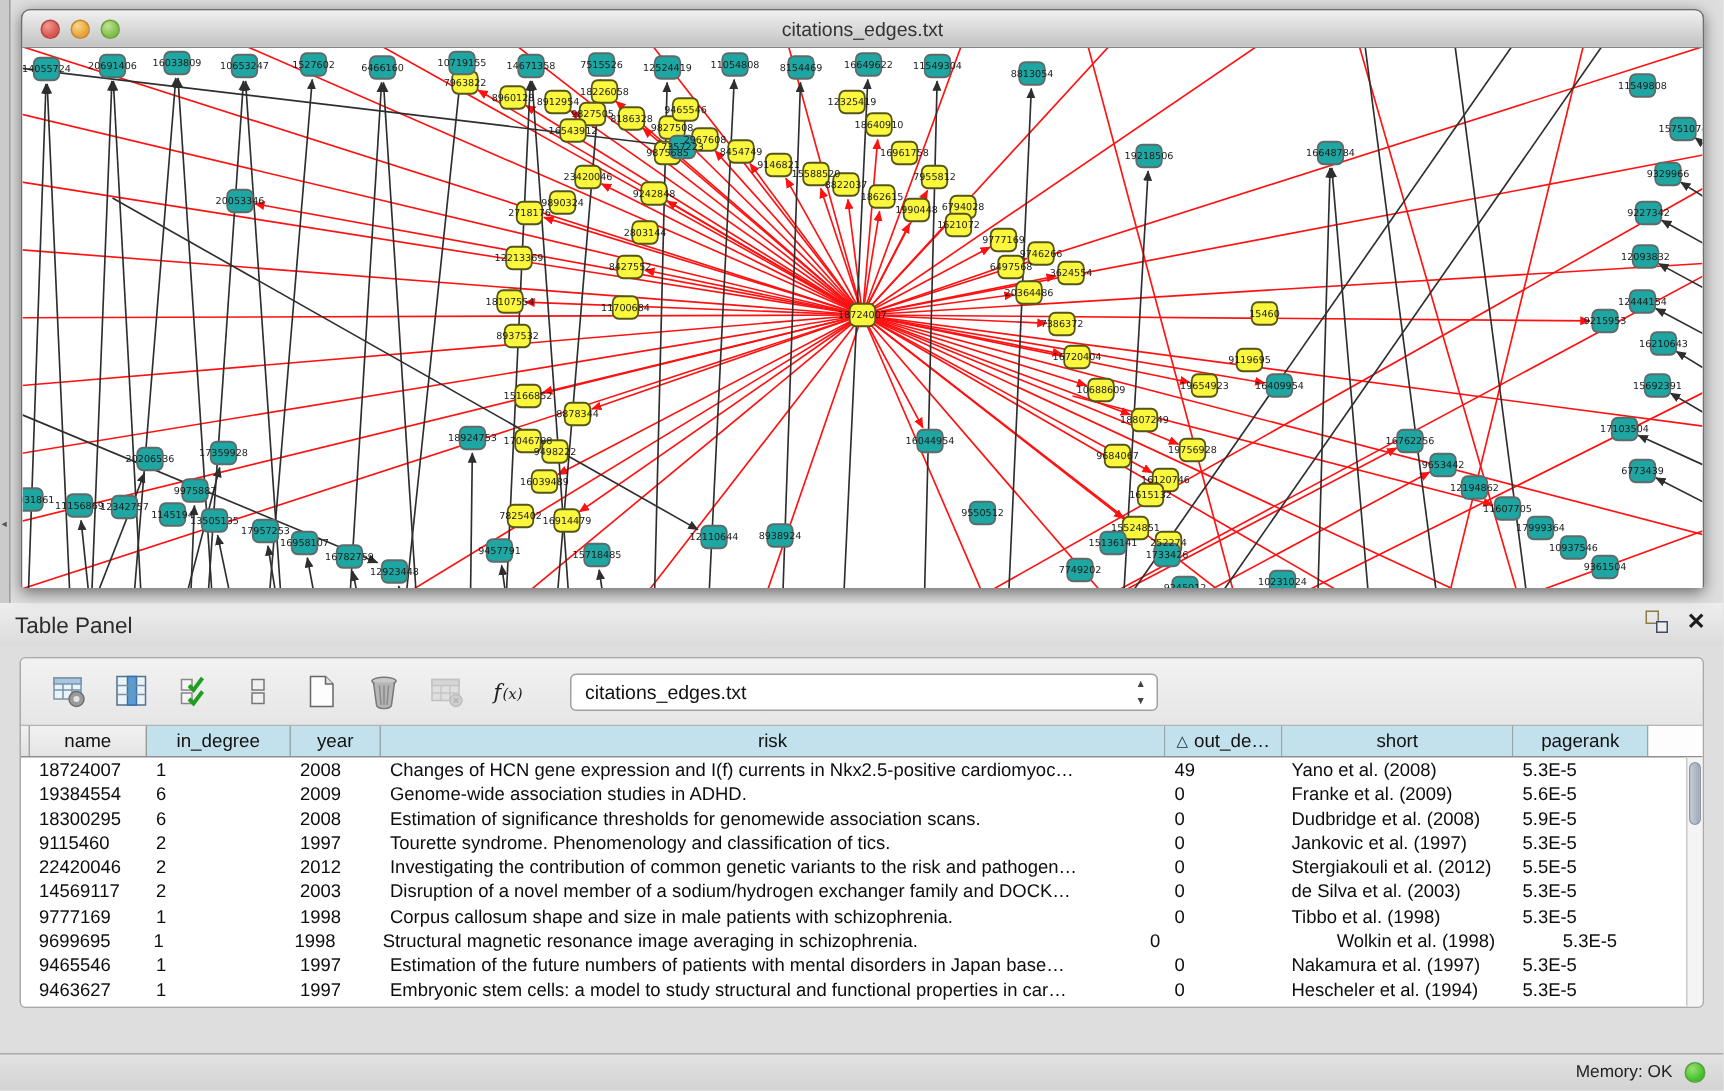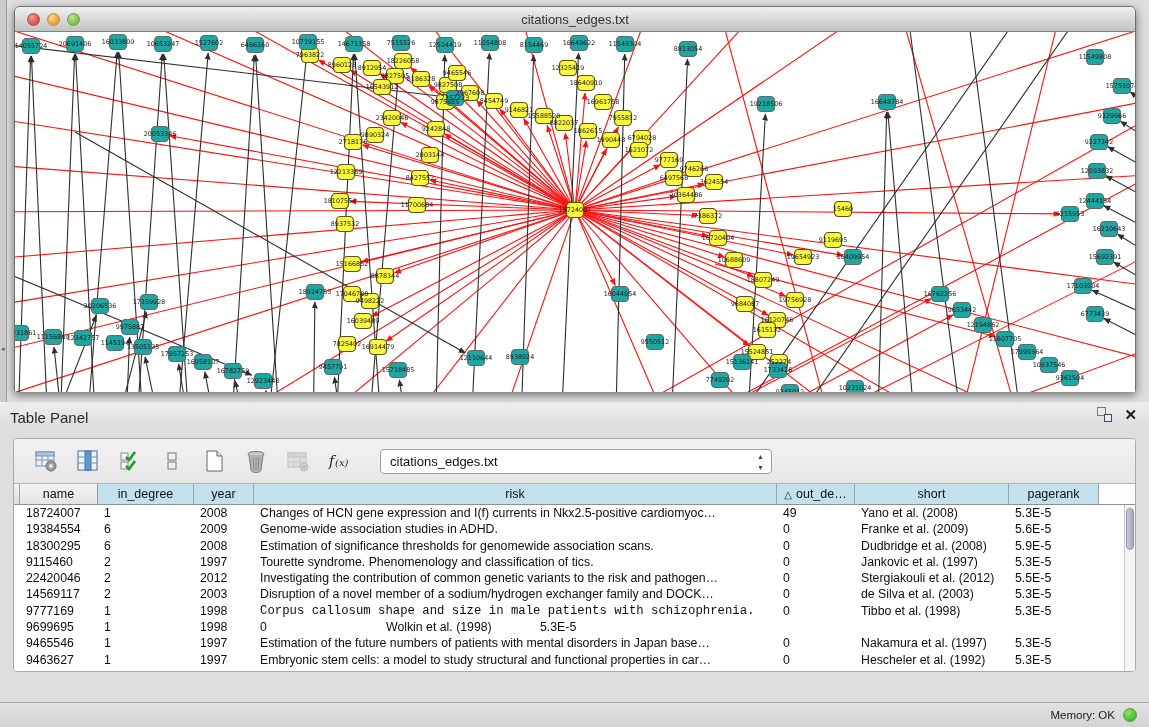--- a/index.html
+++ b/index.html
@@ -644,30 +644,31 @@
               <div class="tc" style="width: 523px;">Disruption of a novel member of a sodium/hydrogen exchanger family and DOCK…</div>
               <div class="tc" style="width: 78px;">0</div>
               <div class="tc" style="width: 154px;">de Silva et al. (2003)</div>
               <div class="tc" style="width: 90px;">5.3E-5</div>
             </div>
             <div class="trow">
               <div class="tc" style="width: 6px; padding: 0px;"></div>
               <div class="tc" style="width: 78px;">9777169</div>
               <div class="tc" style="width: 96px;">1</div>
               <div class="tc" style="width: 60px;">1998</div>
-              <div class="tc" style="width: 523px; font-family: Liberation Mono, monospace;">Corpus callosum shape and size in male patients with schizophrenia.</div>
+              <div class="tc" style="width: 523px;">Corpus callosum shape and size in male patients with schizophrenia.</div>
               <div class="tc" style="width: 78px;">0</div>
               <div class="tc" style="width: 154px;">Tibbo et al. (1998)</div>
               <div class="tc" style="width: 90px;">5.3E-5</div>
             </div>
             <div class="trow">
               <div class="tc" style="width: 6px; padding: 0px;"></div>
               <div class="tc" style="width: 78px;">9699695</div>
               <div class="tc" style="width: 96px;">1</div>
               <div class="tc" style="width: 60px;">1998</div>
+              <div class="tc" style="width: 523px;">Structural magnetic resonance image averaging in schizophrenia.</div>
               <div class="tc" style="width: 78px;">0</div>
               <div class="tc" style="width: 154px; margin-left: 48px;">Wolkin et al. (1998)</div>
               <div class="tc" style="width: 90px;">5.3E-5</div>
             </div>
             <div class="trow">
               <div class="tc" style="width: 6px; padding: 0px;"></div>
               <div class="tc" style="width: 78px;">9465546</div>
               <div class="tc" style="width: 96px;">1</div>
               <div class="tc" style="width: 60px;">1997</div>
               <div class="tc" style="width: 523px;">Estimation of the future numbers of patients with mental disorders in Japan base…</div>
@@ -675,21 +676,21 @@
               <div class="tc" style="width: 154px;">Nakamura et al. (1997)</div>
               <div class="tc" style="width: 90px;">5.3E-5</div>
             </div>
             <div class="trow">
               <div class="tc" style="width: 6px; padding: 0px;"></div>
               <div class="tc" style="width: 78px;">9463627</div>
               <div class="tc" style="width: 96px;">1</div>
               <div class="tc" style="width: 60px;">1997</div>
               <div class="tc" style="width: 523px;">Embryonic stem cells: a model to study structural and functional properties in car…</div>
               <div class="tc" style="width: 78px;">0</div>
-              <div class="tc" style="width: 154px;">Hescheler et al. (1992)</div>
+              <div class="tc" style="width: 154px;">Hescheler et al. (1994)</div>
               <div class="tc" style="width: 90px;">5.3E-5</div>
             </div>
           </div>
         <div id="vscroll">
           <div id="vthumb"></div>
         </div>
       </div>
 
     </div>
   </div>

